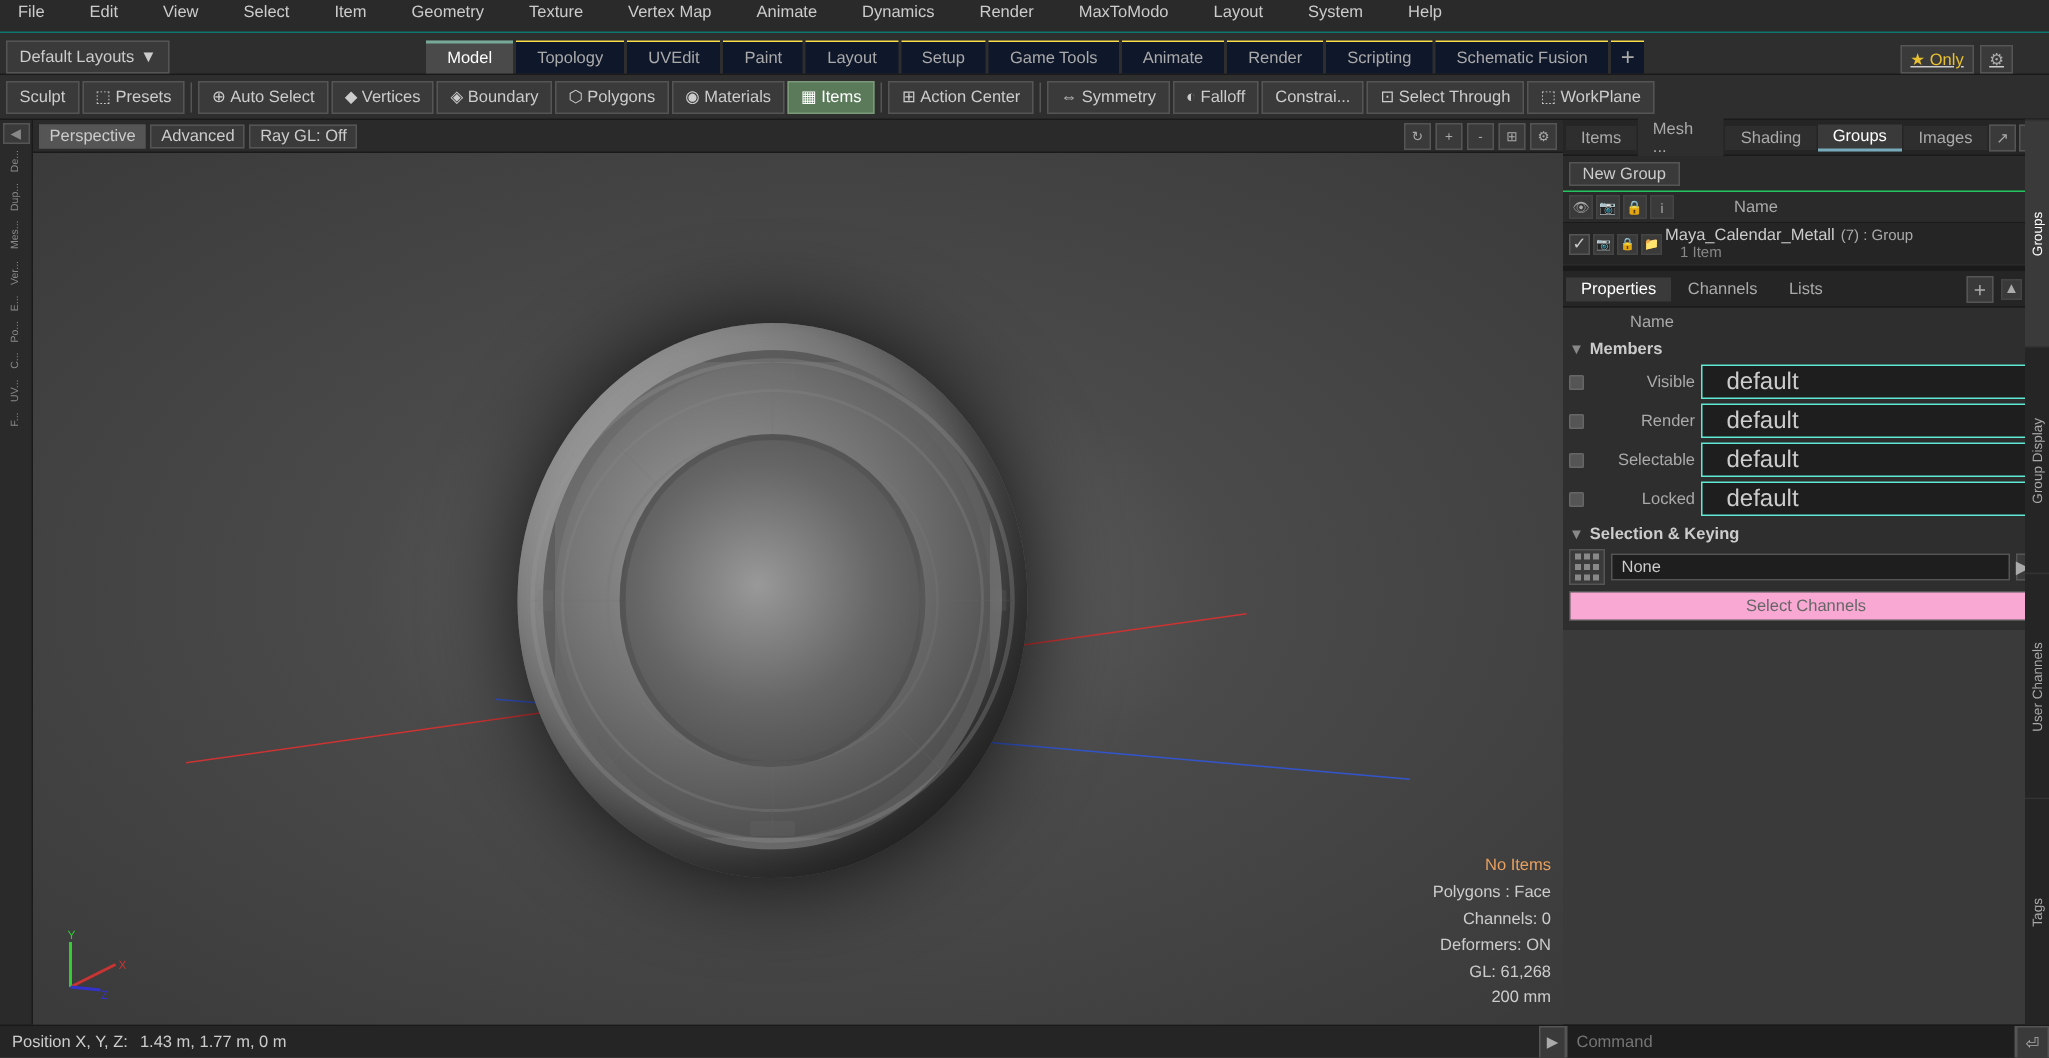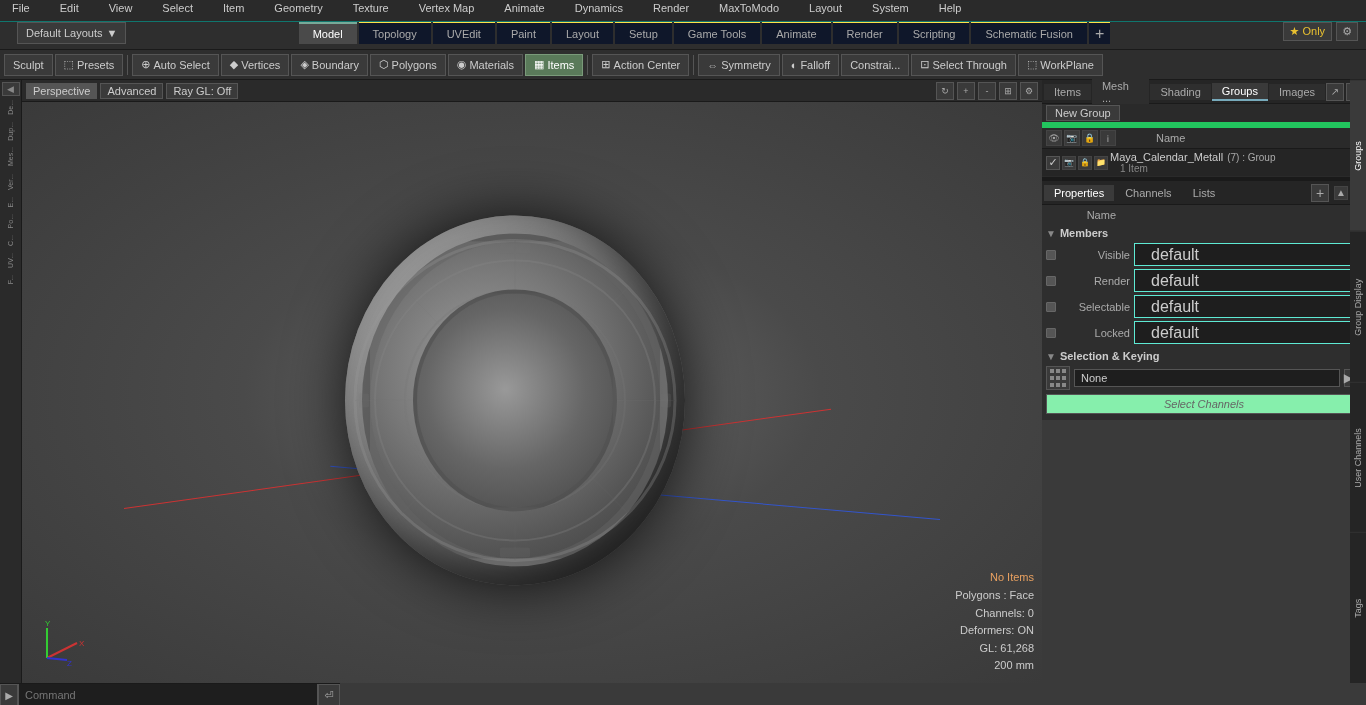--- a/index.html
+++ b/index.html
@@ -3,26 +3,26 @@
   <meta charset="utf-8">
   <style>
     * { box-sizing: border-box; margin: 0; padding: 0; }
     body { background: #3a3a3a; color: #ccc; font-family: Arial, sans-serif; font-size: 11px; width: 1366px; height: 705px; overflow: hidden; }
 
     
     .menu-bar { background: #2a2a2a; height: 22px; display: flex; align-items: flex-start; padding: 0 4px; gap: 14px; border-bottom: 1px solid #0f766e; }
     .menu-item { padding: 2px 8px; color: #ccc; cursor: pointer; font-size: 11px; }
 
     
-    .layout-bar { background: #2e2e2e; height: 28px; display: flex; align-items: flex-start; border-bottom: 1px solid #1a1a1a; padding-left: 13px; }
+    .layout-bar { background: #2e2e2e; height: 28px; display: flex; align-items: flex-end; border-bottom: 1px solid #1a1a1a; }
     .layout-dropdown { background: #3a3a3a; border: 1px solid #555; color: #ccc; padding: 2px 8px; font-size: 11px; margin-left: 4px; height: 22px; cursor: pointer; display: flex; align-items: center; gap: 4px; }
     .layout-tabs { display: flex; flex: 1; justify-content: center; gap: 2px; }
     .layout-tab { padding: 4px 14px; background: #0f172a; color: #aaa; cursor: pointer; font-size: 11px; border: none; border-top: 1px solid #fde047; }
     .layout-tab.active { background: #4a4a4a; color: #fff; border-top: 2px solid #7a9; }
-    .layout-tab-end { display: flex; align-items: center; gap: 4px; margin-right: 8px; }
+    .layout-tab-end { display: flex; align-items: center; gap: 4px; margin-right: 24px; text-decoration: underline; }
     .star-only { color: #e8c030; font-size: 11px; background: #3a3a3a; border: 1px solid #555; padding: 2px 6px; cursor: pointer; }
     .settings-icon-btn { background: #3a3a3a; border: 1px solid #555; color: #aaa; padding: 2px 5px; cursor: pointer; }
 
     
     .tool-bar { background: #2e2e2e; height: 30px; display: flex; align-items: center; padding: 0 4px; gap: 2px; border-bottom: 1px solid #1a1a1a; }
     .tool-btn { background: #3a3a3a; border: 1px solid #555; color: #ccc; padding: 2px 8px; font-size: 11px; height: 22px; cursor: pointer; display: flex; align-items: center; gap: 3px; white-space: nowrap; }
     .tool-btn.active { background: #5a7a5a; border-color: #7a9a7a; color: #fff; }
     .separator { width: 1px; height: 20px; background: #555; margin: 0 2px; }
 
     
@@ -57,21 +57,21 @@
 
     
     .right-top-tabs { background: #252525; height: 24px; display: flex; align-items: center; gap: 1px; padding: 0 2px; border-bottom: 1px solid #1a1a1a; }
     .right-tab { padding: 2px 10px; color: #aaa; cursor: pointer; font-size: 11px; background: #2e2e2e; border: none; }
     .right-tab.active { background: #3a3a3a; color: #fff; border-bottom: 2px solid #7ab; }
     .right-tab-icons { margin-left: auto; display: flex; gap: 2px; }
     .right-tab-icon { width: 18px; height: 18px; background: #3a3a3a; border: 1px solid #555; color: #aaa; cursor: pointer; display: flex; align-items: center; justify-content: center; font-size: 10px; }
 
     
     .groups-panel { flex: 1; display: flex; flex-direction: column; }
-    .groups-toolbar { background: #2a2a2a; height: 24px; display: flex; align-items: center; padding: 0 4px; gap: 2px; border-bottom: 6px solid #22c55e; }
+    .groups-toolbar { background: #2a2a2a; height: 24px; display: flex; align-items: center; padding: 0 4px; gap: 2px; border-bottom: 1px solid #22c55e; }
     .groups-btn { background: #3a3a3a; border: 1px solid #555; color: #ccc; padding: 1px 8px; font-size: 11px; cursor: pointer; }
     .groups-header { display: flex; align-items: center; padding: 2px 4px; border-bottom: 1px solid #1a1a1a; background: #2a2a2a; }
     .groups-header-icons { display: flex; gap: 2px; }
     .gi { width: 16px; height: 16px; background: #3a3a3a; border: 1px solid #444; cursor: pointer; display: flex; align-items: center; justify-content: center; font-size: 9px; color: #aaa; }
     .groups-col-name { flex: 1; padding-left: 40px; font-size: 11px; color: #aaa; }
     .groups-list { flex: 1; background: #252525; overflow-y: auto; }
     .group-item { display: flex; align-items: center; padding: 2px 4px; gap: 2px; cursor: pointer; border-bottom: 1px solid #2a2a2a; }
     .group-check { width: 14px; height: 14px; background: #3a3a3a; border: 1px solid #555; cursor: pointer; display: flex; align-items: center; justify-content: center; }
     .group-icons { display: flex; gap: 2px; }
     .group-icon-sm { width: 14px; height: 14px; background: #3a3a3a; border: 1px solid #444; display: flex; align-items: center; justify-content: center; font-size: 8px; color: #aaa; }
@@ -102,21 +102,21 @@
     .prop-select-wrapper::after { content: '▼'; position: absolute; right: 4px; top: 50%; transform: translateY(-50%); color: #888; font-size: 8px; pointer-events: none; }
     .prop-dot { width: 10px; height: 10px; background: #555; border: 1px solid #666; border-radius: 1px; }
 
     
     .sel-keying { display: flex; flex-direction: column; gap: 4px; }
     .keying-top { display: flex; align-items: center; gap: 4px; }
     .keying-grid-icon { width: 24px; height: 24px; background: #3a3a3a; border: 1px solid #555; display: flex; flex-wrap: wrap; align-items: center; justify-content: center; }
     .keying-grid-dot { width: 4px; height: 4px; background: #888; margin: 1px; }
     .keying-none { flex: 1; background: #1e1e1e; border: 1px solid #555; color: #ccc; padding: 2px 6px; font-size: 11px; }
     .sel-btn { width: 100%; background: #3a3a3a; border: 1px solid #555; color: #ccc; padding: 3px 8px; font-size: 11px; cursor: pointer; text-align: center; margin-bottom: 2px; }
-    .sel-btn.disabled { color: #666; background: #86efac; font-style: italic; }
+    .sel-btn.disabled { color: #666; background: #f9a8d4; }
     .expand-btn { width: 18px; height: 18px; background: #3a3a3a; border: 1px solid #555; color: #aaa; cursor: pointer; display: flex; align-items: center; justify-content: center; font-size: 12px; margin-left: auto; }
 
     
     .vertical-tabs { position: absolute; right: 0; top: 0; bottom: 0; width: 16px; display: flex; flex-direction: column; background: #252525; }
     .vtab { writing-mode: vertical-rl; text-orientation: mixed; transform: rotate(180deg); color: #aaa; font-size: 9px; padding: 6px 2px; cursor: pointer; border-bottom: 1px solid #333; white-space: nowrap; flex: 1; display: flex; align-items: center; justify-content: center; }
     .vtab.active { background: #3a3a3a; color: #fff; }
 
     
     .status-bar { height: 22px; background: #252525; display: flex; align-items: center; padding: 0 8px; gap: 8px; border-top: 1px solid #1a1a1a; }
     .cmd-arrow { width: 18px; height: 22px; background: #3a3a3a; border: 1px solid #555; color: #aaa; cursor: pointer; display: flex; align-items: center; justify-content: center; font-size: 10px; }
@@ -470,19 +470,23 @@
       <div class="vtab">Group Display</div>
       <div class="vtab">User Channels</div>
       <div class="vtab">Tags</div>
     </div>
   </div>
 
 </div>
 
 <div class="bottom-area">
 
+  <div class="status-bar" style="flex:1">
+    <span>Position X, Y, Z:</span>
+    <span>1.43 m, 1.77 m, 0 m</span>
+  </div>
 
   <div style="width:340px; display:flex; background:#252525; border-top:1px solid #1a1a1a;">
     <div class="cmd-arrow">▶</div>
     <input class="cmd-input" placeholder="Command" style="">
     <div class="cmd-exec">⏎</div>
   </div>
 </div>
 
 </body></html>

